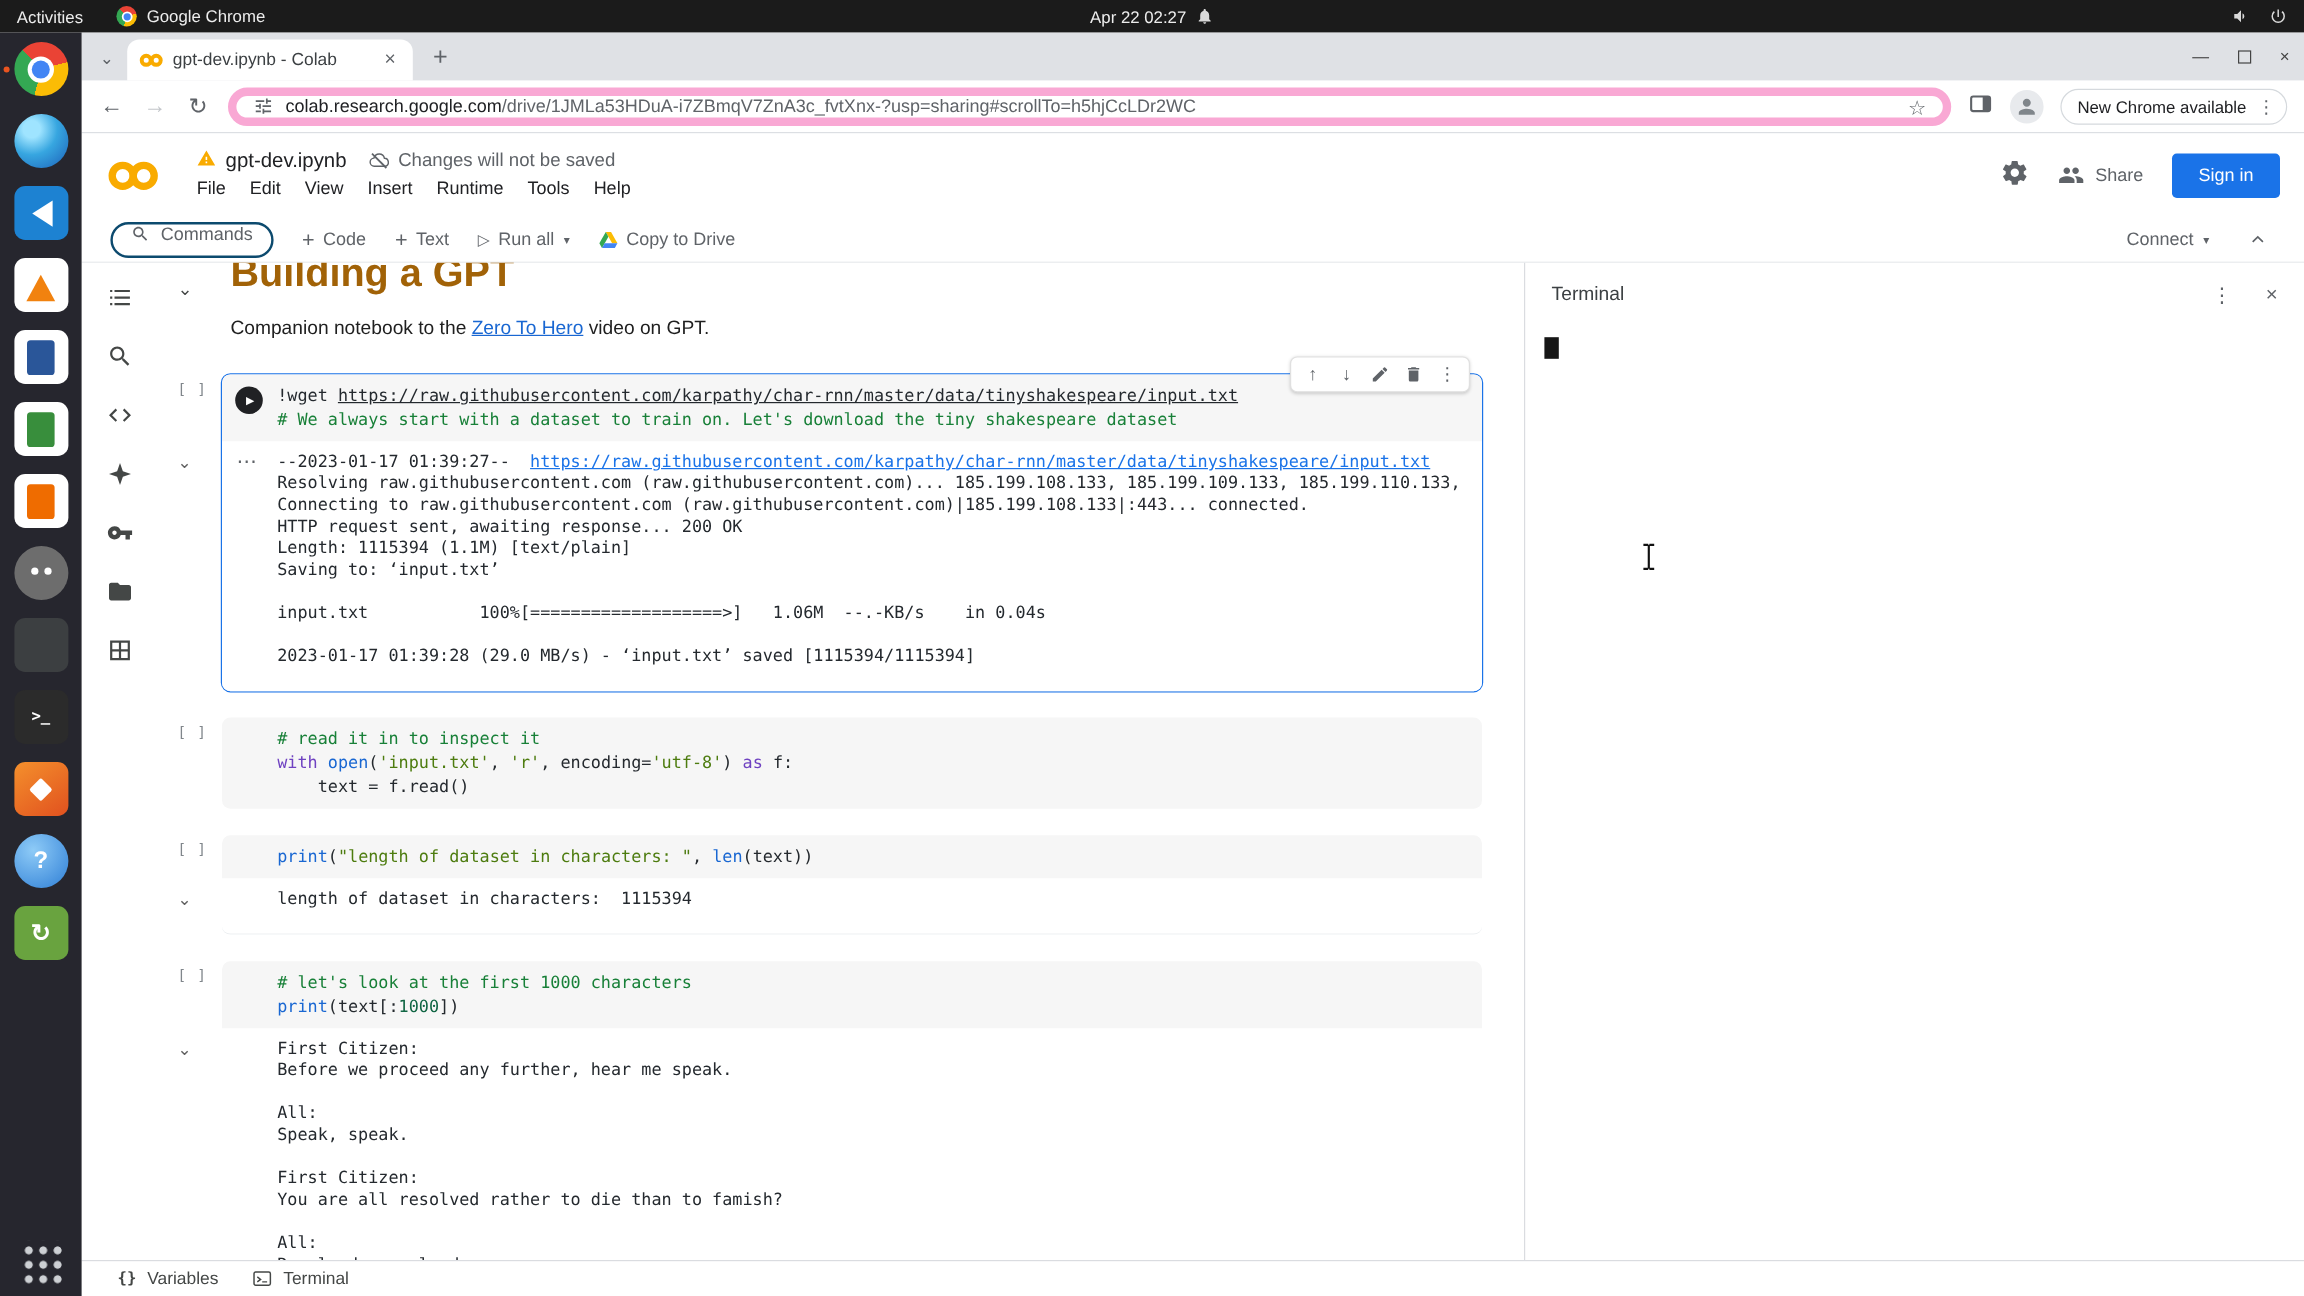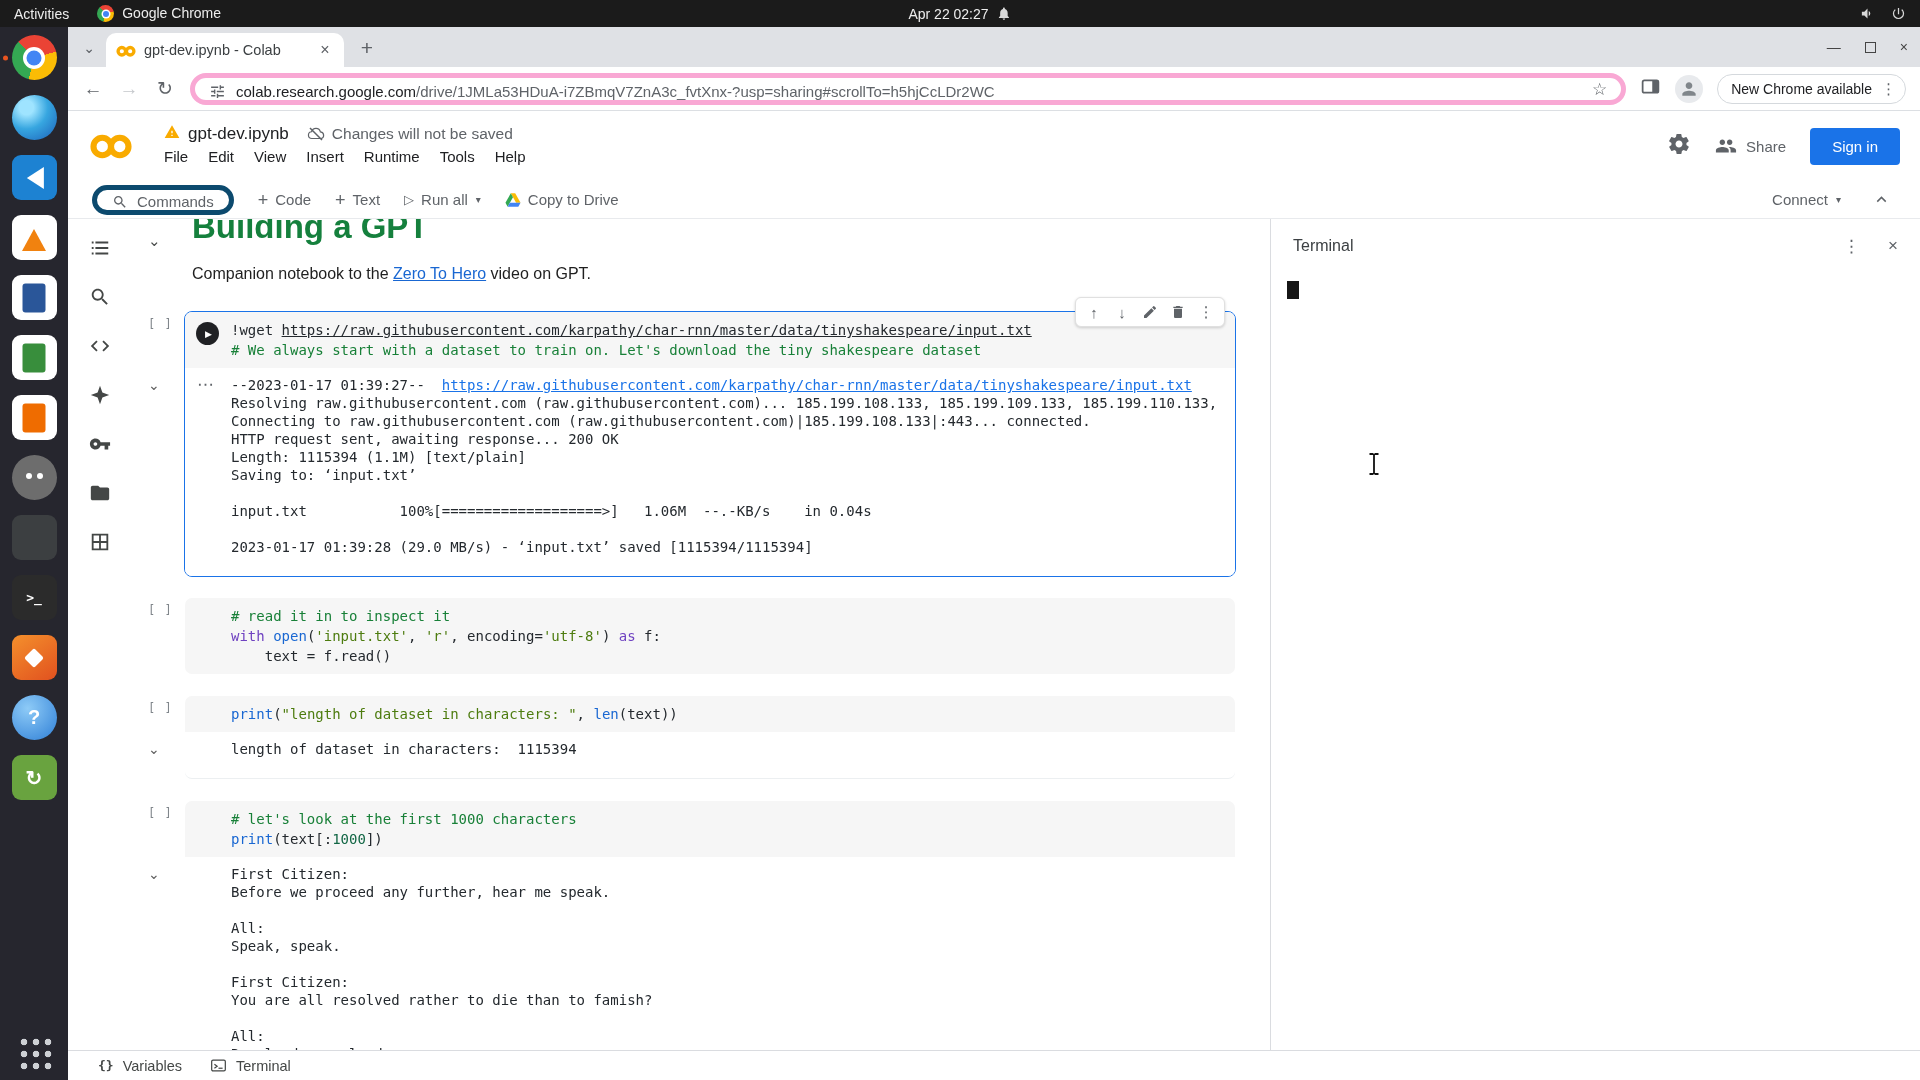--- a/index.html
+++ b/index.html
@@ -57,21 +57,21 @@
 .tab-title{font-size:14.5px;color:#3c4043;flex:1;white-space:nowrap;overflow:hidden}
 .tab-close{color:#5f6368;font-size:16px;width:18px;text-align:center;flex:none}
 .newtab{width:30px;height:30px;margin:0 0 4px 8px;display:flex;align-items:center;justify-content:center;font-size:21px;color:#5f6368;border-radius:50%}
 .win-controls{position:absolute;right:12px;top:0;height:40px;display:flex;align-items:center;gap:24px;color:#444;font-size:14px}
 .win-controls .maxbox{width:11px;height:11px;border:1.5px solid #444}
 .win-controls span{line-height:1}
 
 #addressbar{height:44px;display:flex;align-items:center;padding:0 14px;gap:14px;border-bottom:1px solid #dcdfe3;background:#fff;flex:none}
 .nav-icon{font-size:19px;color:#5f6368;width: 22px;text-align:center}
 .nav-icon.disabled{color:#c4c7cb}
-#omnibox{flex:1;height:32px;border:5px solid #f9a8d4;border-radius:16px;display:flex;align-items:flex-end;padding:0 14px;gap:10px;min-width:0}
+#omnibox{flex:1;height:32px;border:7px solid #f9a8d4;border-radius:16px;display:flex;align-items:flex-start;padding:0 14px;gap:10px;min-width:0}
 #omnibox svg{width:17px;height:17px;fill:#5f6368;flex:none}
 .omni-url{flex:1;font-size:15px;color:#5f6368;white-space:nowrap;overflow:hidden}
 .omni-url .host{color:#202124}
 .star{color:#5f6368;font-size:17px;flex:none}
 .sidepanel-icon svg{width:21px;height:21px}
 .avatar{width:28px;height:28px;border-radius:50%;background:#e8eaed;display:flex;align-items:center;justify-content:center;flex:none}
 .avatar svg{width:20px;height:20px;fill:#80868b}
 .update-pill{height:30px;border:1px solid #d5d9dd;border-radius:15px;display:flex;align-items:center;padding:0 6px 0 13px;font-size:14px;color:#202124;gap:6px;flex:none}
 .update-pill .kebab{color:#5f6368;font-size:15px;padding:0 3px}
 
@@ -87,41 +87,41 @@
 .save-note svg{width:18px;height:18px;stroke:#5f6368;fill:none;stroke-width:1.6}
 .ch-menus{display:flex;gap:2px;margin-left:-9px}
 .menu-item{font-size:15px;color:#202124;padding:3px 9px;border-radius:4px;cursor:default}
 .ch-actions{display:flex;align-items:center;gap:24px}
 .gear svg{width:24px;height:24px;fill:#5f6368}
 .share{display:flex;align-items:center;gap:9px;font-size:15px;color:#5f6368}
 .share svg{width:22px;height:22px;fill:#5f6368}
 .signin{background:#1a73e8;color:#fff;border:none;border-radius:4px;font-size:15px;padding:10px 22px;font-family:inherit}
 
 #colab-toolbar{height:38px;display:flex;align-items:center;gap:4px;padding:0 20px 0 24px;border-bottom:1px solid #e8eaed;flex:none}
-.pill{display:flex;align-items:flex-end;gap:9px;border:5px solid #0c4a6e;border-radius:17px;height:30px;padding:0 15px;color:#5f6368;font-size:15px;margin-right:10px}
+.pill{display:flex;align-items:flex-start;gap:9px;border:2px solid #0c4a6e;border-radius:17px;height:30px;padding:0 15px;color:#5f6368;font-size:15px;margin-right:10px}
 .pill svg{width:16px;height:16px;fill:#5f6368}
 .tb-btn{display:flex;align-items:center;gap:7px;color:#5f6368;font-size:15px;padding:6px 10px;border-radius:4px}
 .tb-btn .plus{font-size:18px;line-height:1}
 .tb-btn .playo{font-size:13px}
 .caret{font-size:10px;margin-left:1px}
 .tb-right{margin-left:auto;display:flex;align-items:center;gap:12px}
 .chevup svg{width:17px;height:17px;stroke:#5f6368;fill:none;stroke-width:2}
 .drive-ic{width:16px;height:16px}
 
 #colab-main{flex:1;display:flex;min-height:0}
 #rail{width:64px;display:flex;flex-direction:column;align-items:center;padding-top:16px;gap:23px;flex:none}
 .rail-icon{width:26px;height:26px;display:flex;align-items:center;justify-content:center}
 .rail-icon svg{width:22px;height:22px;fill:#444746}
 
 #notebook{flex:1;min-width:0;overflow:hidden;padding:0 34px 0 16px}
 .md-section{display:flex;margin-top:-13px}
 .cell-gutter{width:36px;flex:none;padding-top:6px}
 .sec-chevron{color:#444746;font-size:15px;display:block;margin-top:20px}
 .md-content{flex:1;padding-left:8px;min-width:0}
-.md-content h1{font-size:33px;line-height:42px;font-weight:700;color:#15803d}
+.md-content h1{font-size:33px;line-height:42px;font-weight:700;color:#a16207}
 .md-content p{font-size:16px;color:#1f1f1f;margin:17px 0 28px}
 .nb-link{color:#1967d2;text-decoration:underline;cursor:pointer}
 
 .cell-row{display:flex;margin-bottom:20px}
 .exec-label{font:12px "DejaVu Sans Mono",monospace;color:#80868b;letter-spacing:1px}
 .cell-box{flex:1;min-width:0;position:relative;border:1px solid transparent;border-radius:8px}
 .cell-row.selected .cell-box{border-color:#1a73e8}
 .code-editor{background:#f6f6f6;border-radius:7px 7px 0 0;padding:8px 10px 8px 46px;position:relative}
 .cell-box.no-output .code-editor{border-radius:7px}
 .code-line{font:14px/20px "DejaVu Sans Mono",monospace;white-space:pre;color:#24292e;overflow:hidden}

